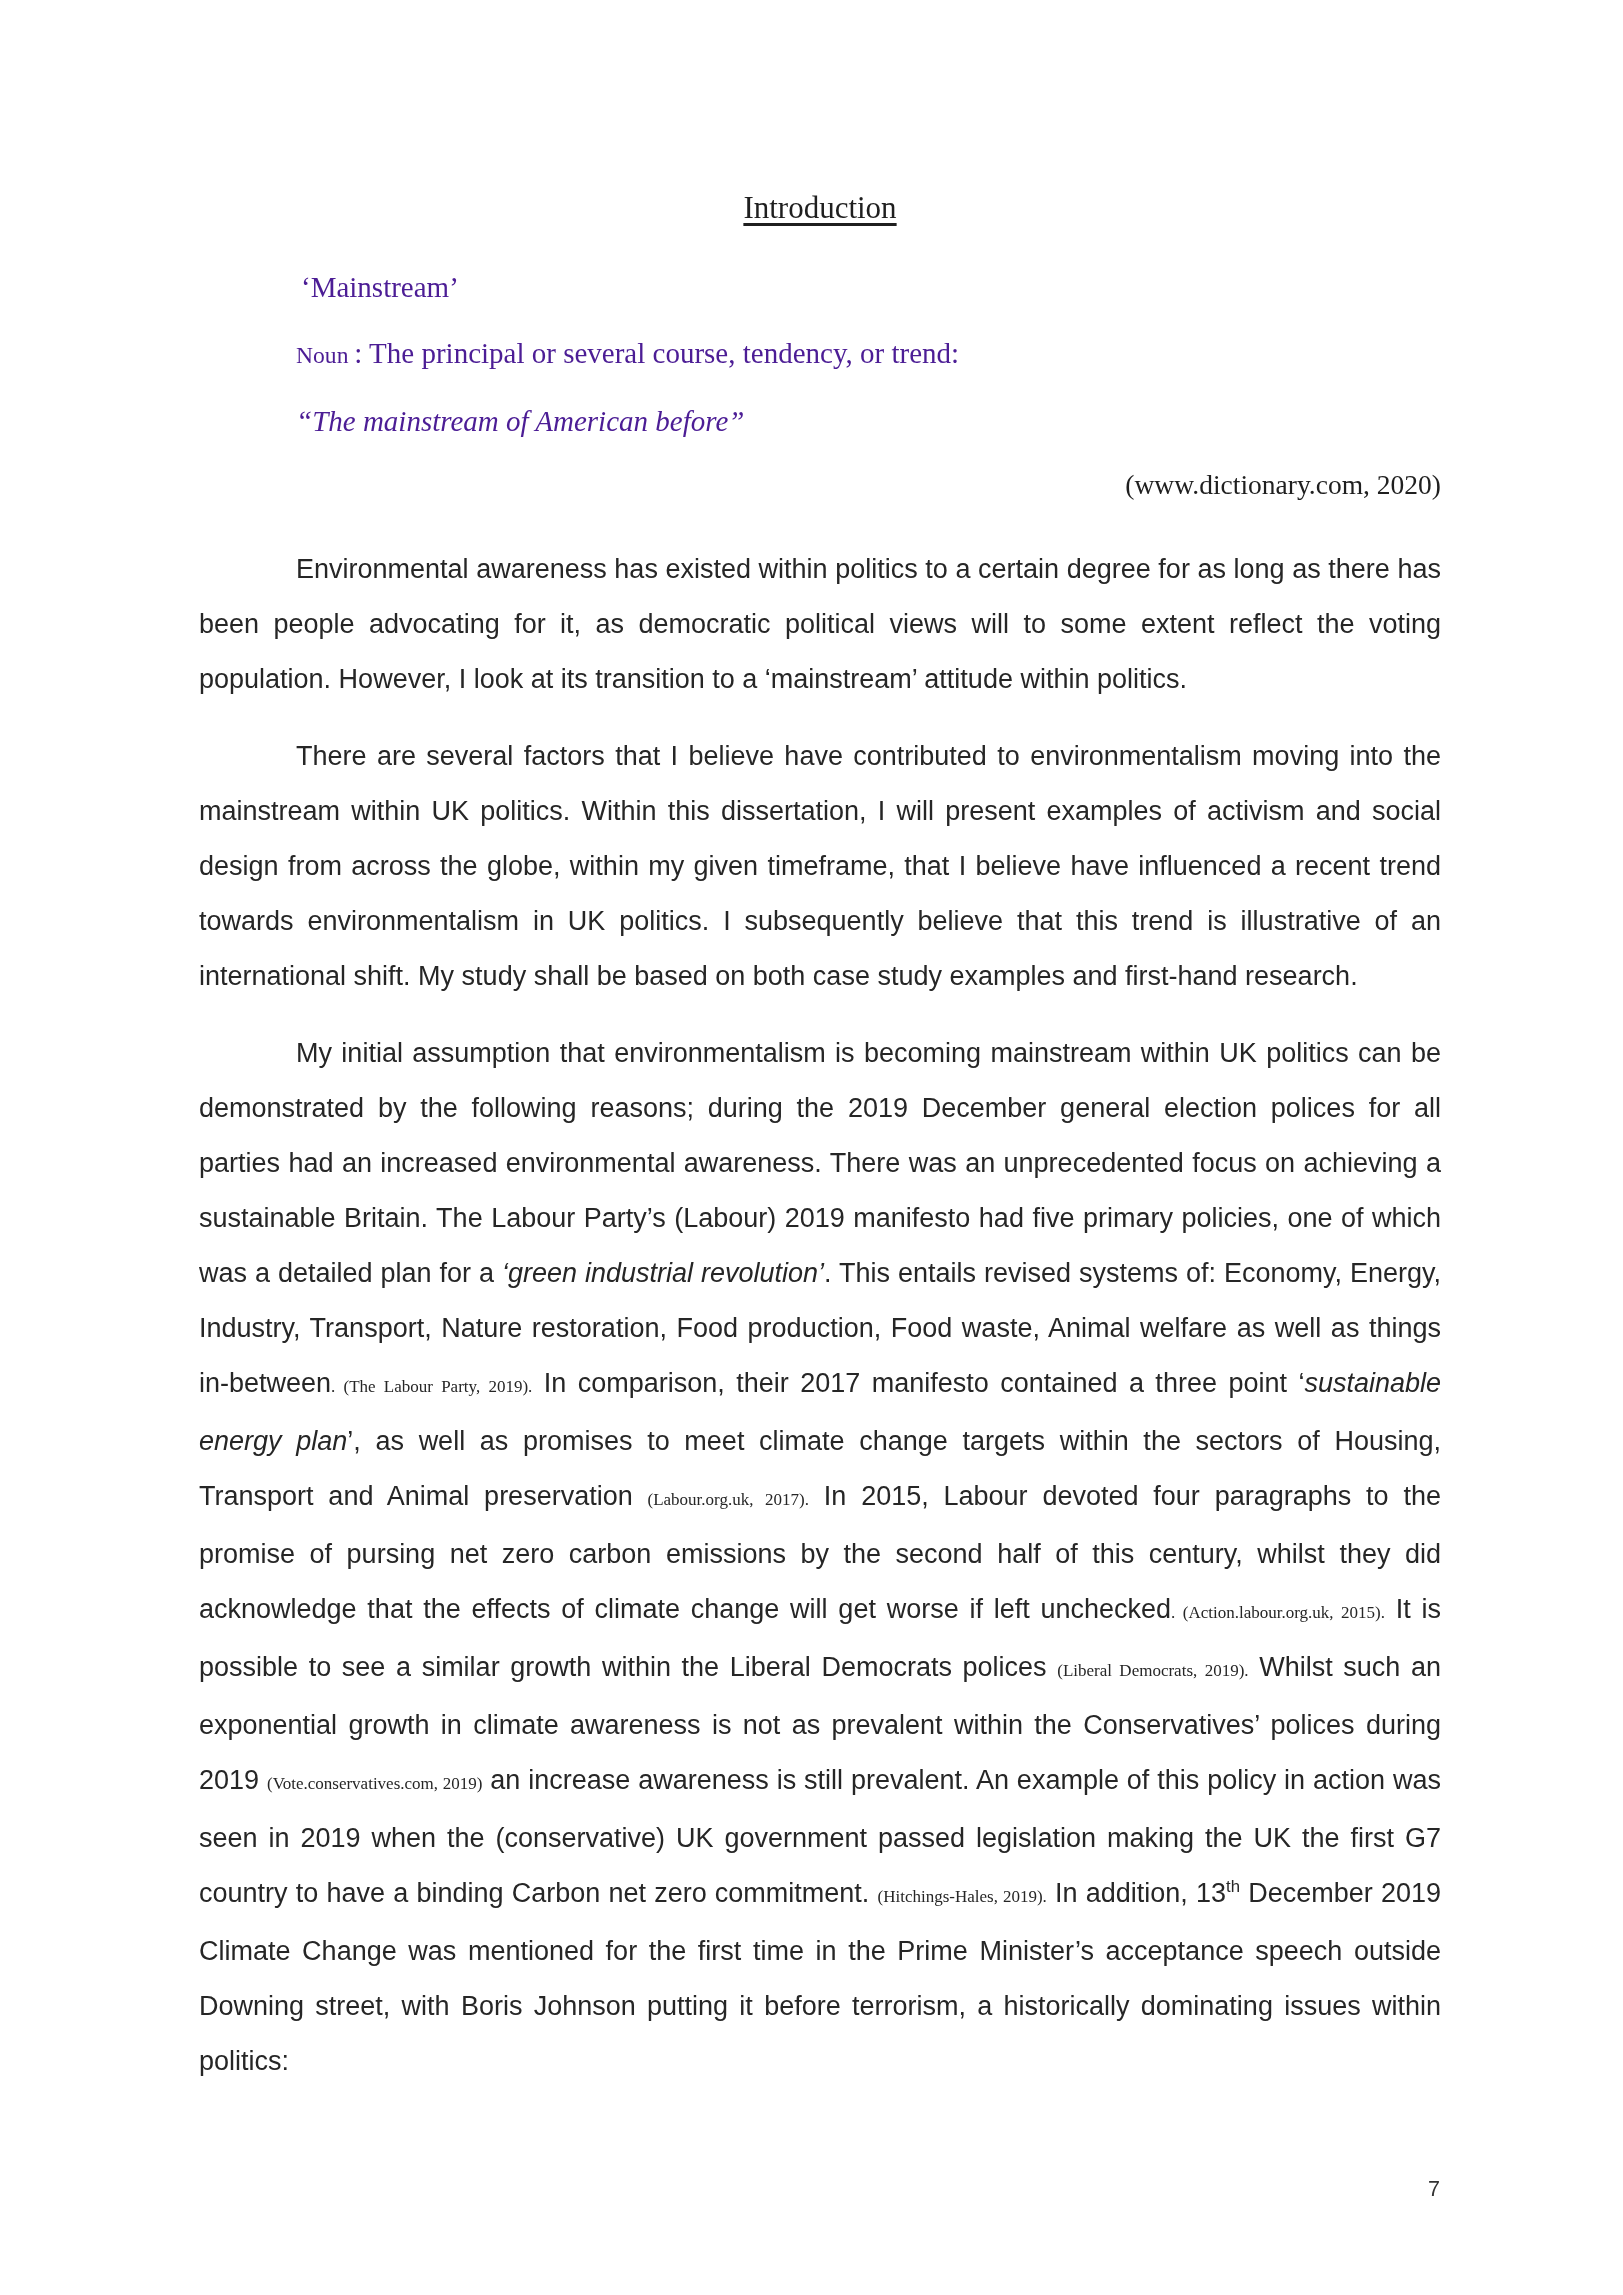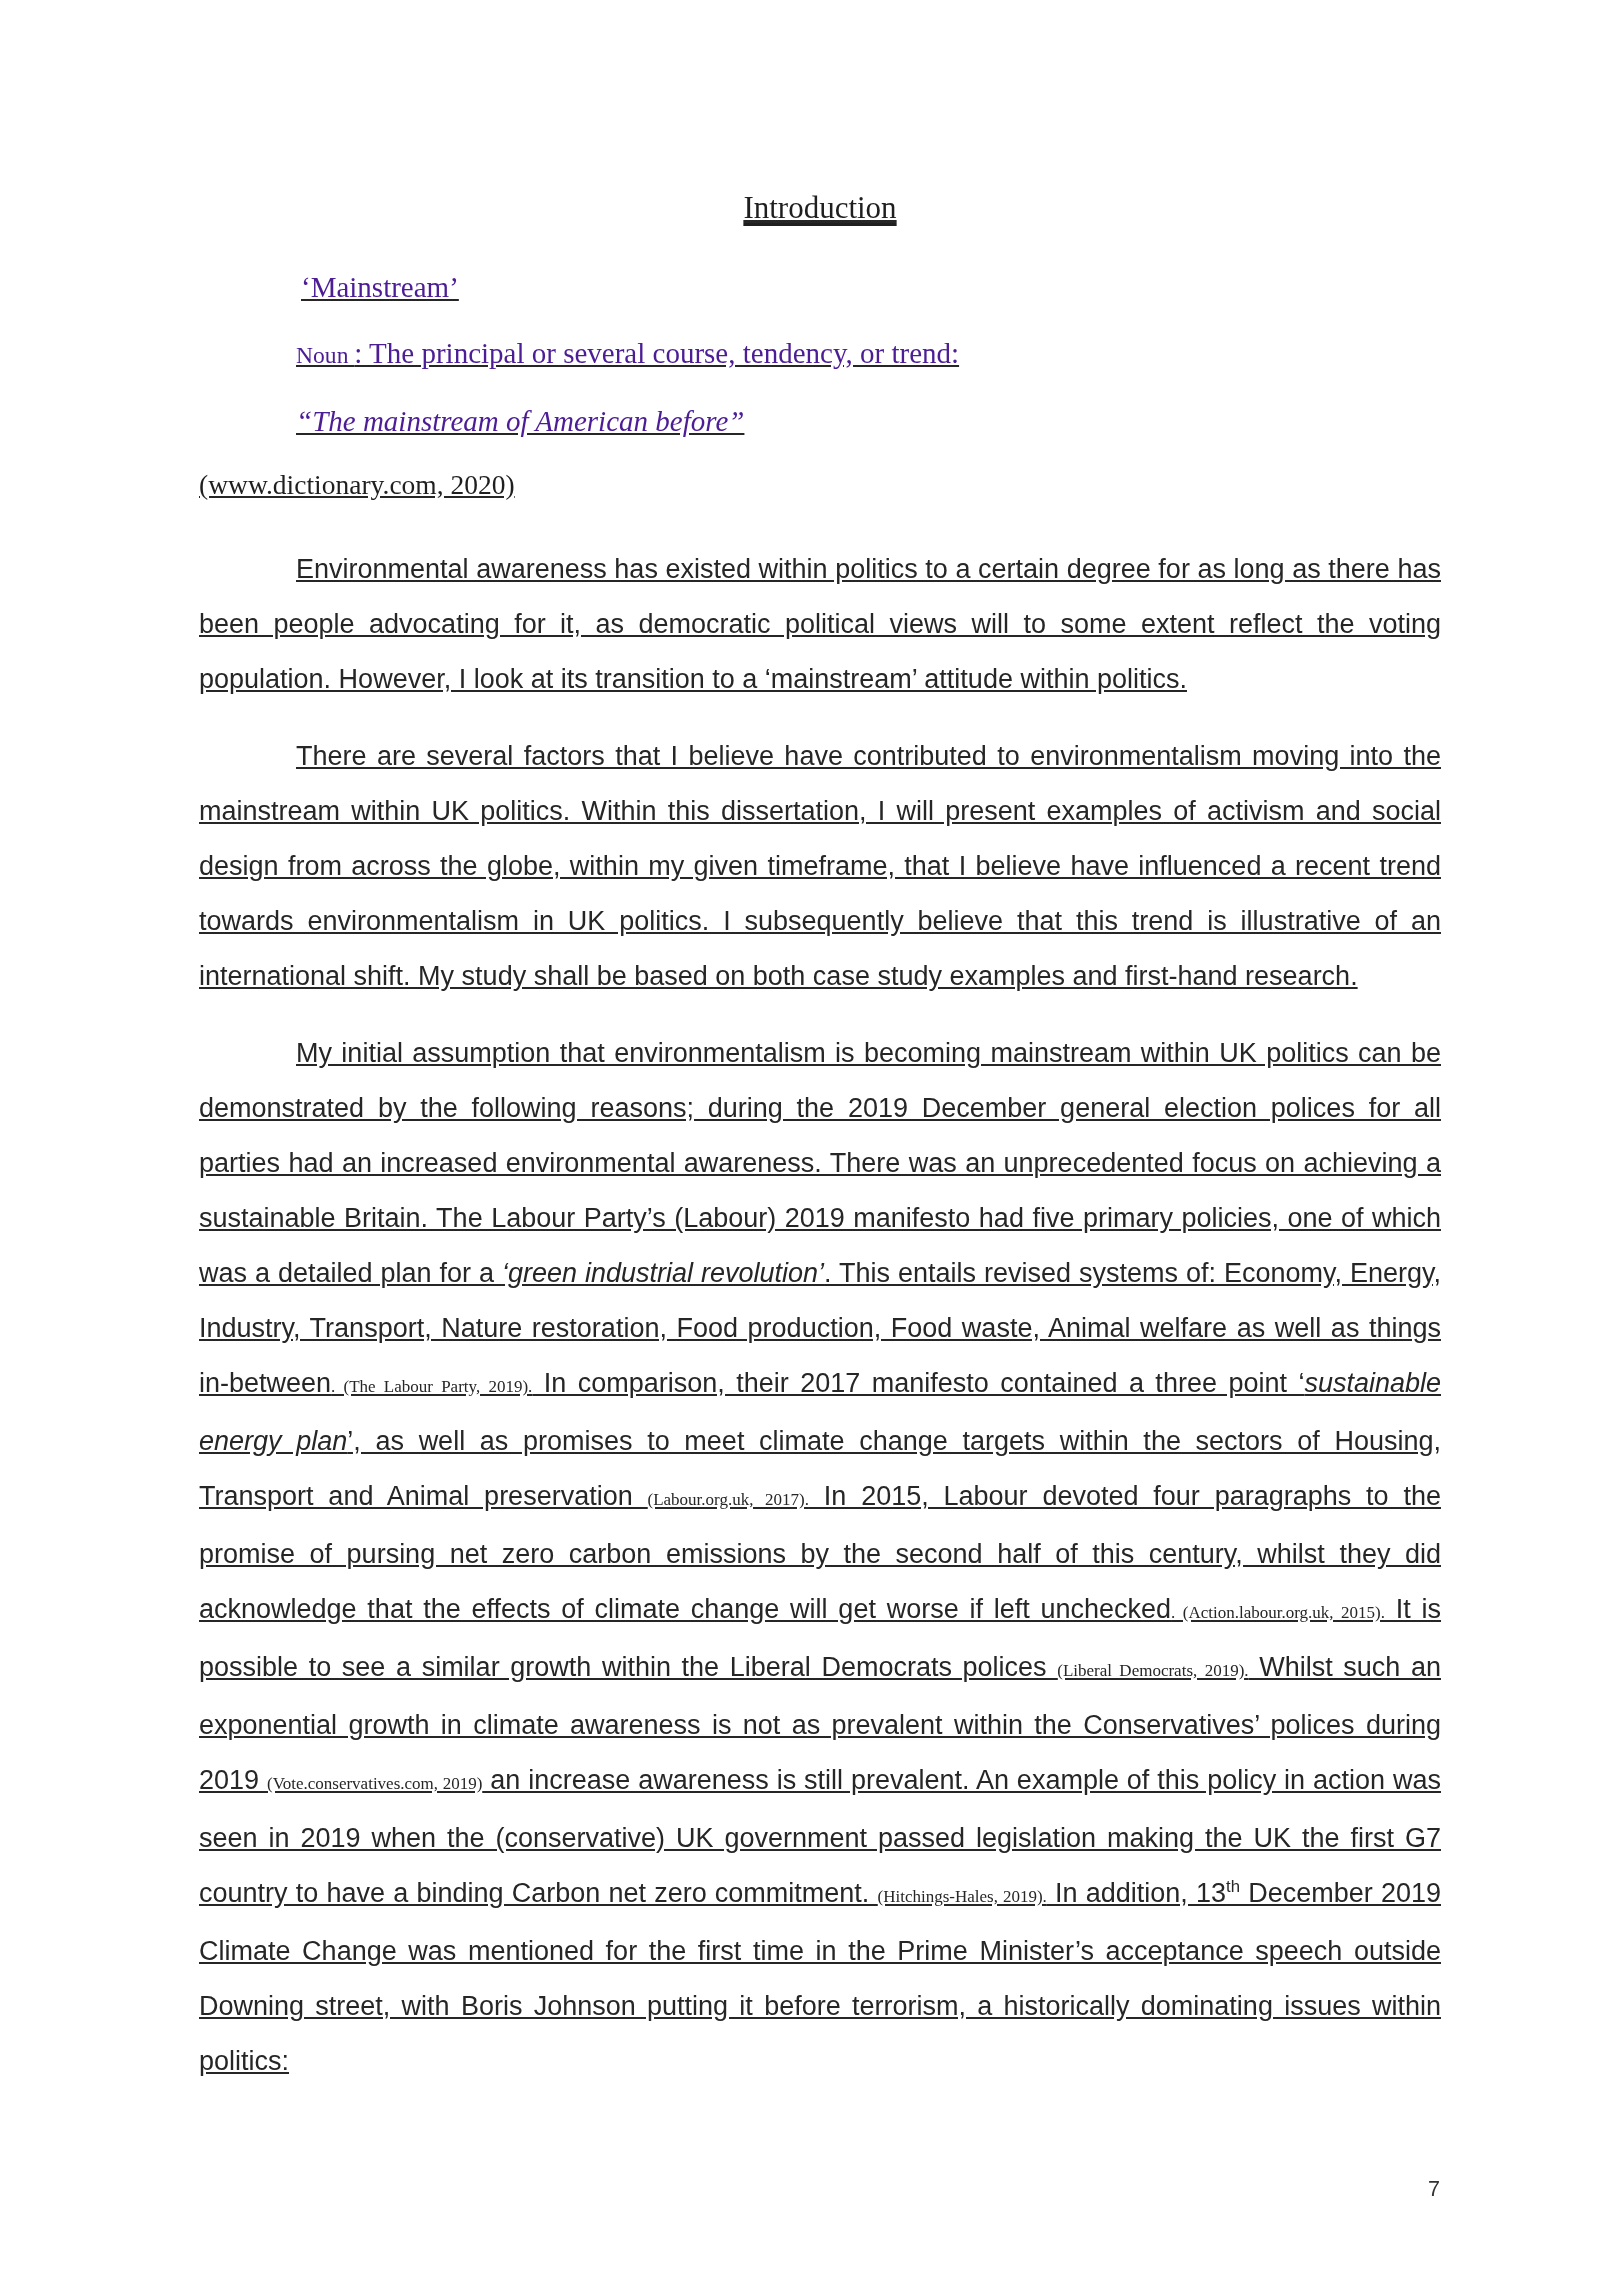--- a/index.html
+++ b/index.html
@@ -8,21 +8,20 @@
     width: 1623px;
     height: 2295px;
     position: relative;
     font-family: "Liberation Sans", sans-serif;
     color: #262626;
   }
   .page {
     position: absolute;
     inset: 0;
     padding: 190px 182px 0 199px;
-    text-decoration: underline;
   }
   .title {
     font-family: "Liberation Serif", serif;
     font-weight: 400;
     font-size: 31px;
     text-align: center;
     text-decoration: underline;
     text-underline-offset: 5.2px;
     margin-bottom: 43px;
     color: #1f1f1f;
@@ -33,20 +32,21 @@
     line-height: 37px;
     margin-left: 97px;
     margin-bottom: 29px;
     color: #4c1d95;
   }
   .def.term { margin-left: 102px; }
   .def.example { font-style: italic; }
   .source {
     font-family: "Liberation Serif", serif;
     font-size: 27.5px;
+    text-align: right;
     margin-bottom: 41px;
     color: #1f1f1f;
   }
   .body {
     font-size: 27px;
     line-height: 55px;
     text-align: justify;
     text-indent: 97px;
     margin-bottom: 22px;
   }

